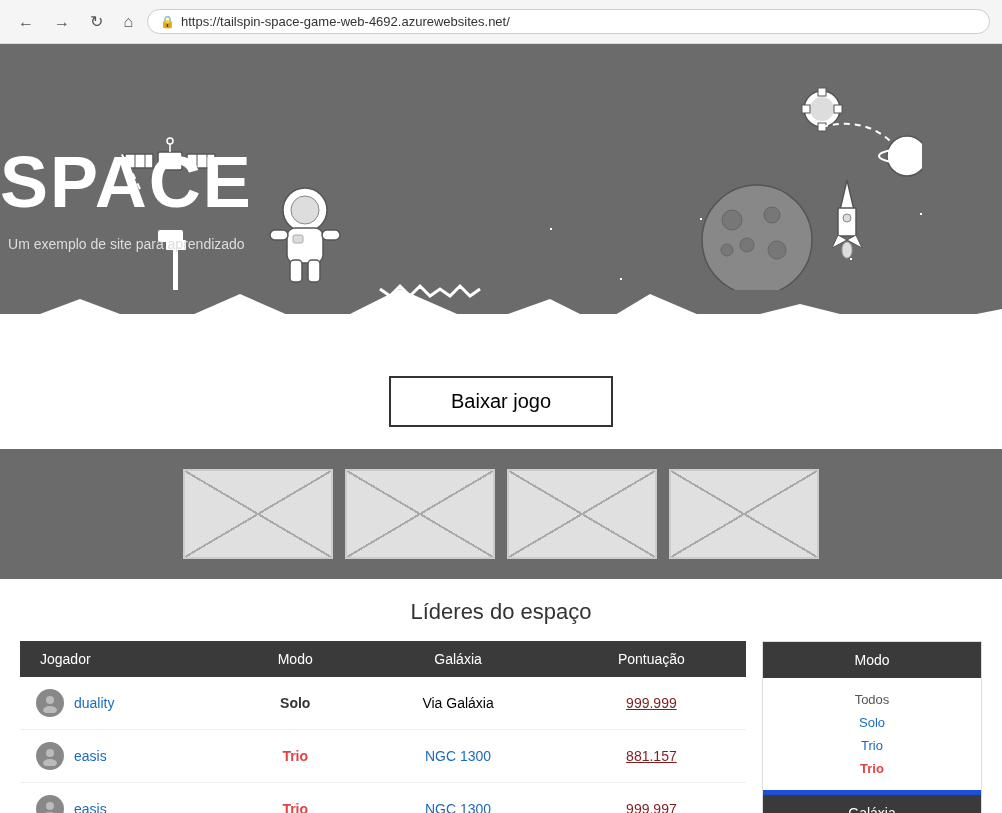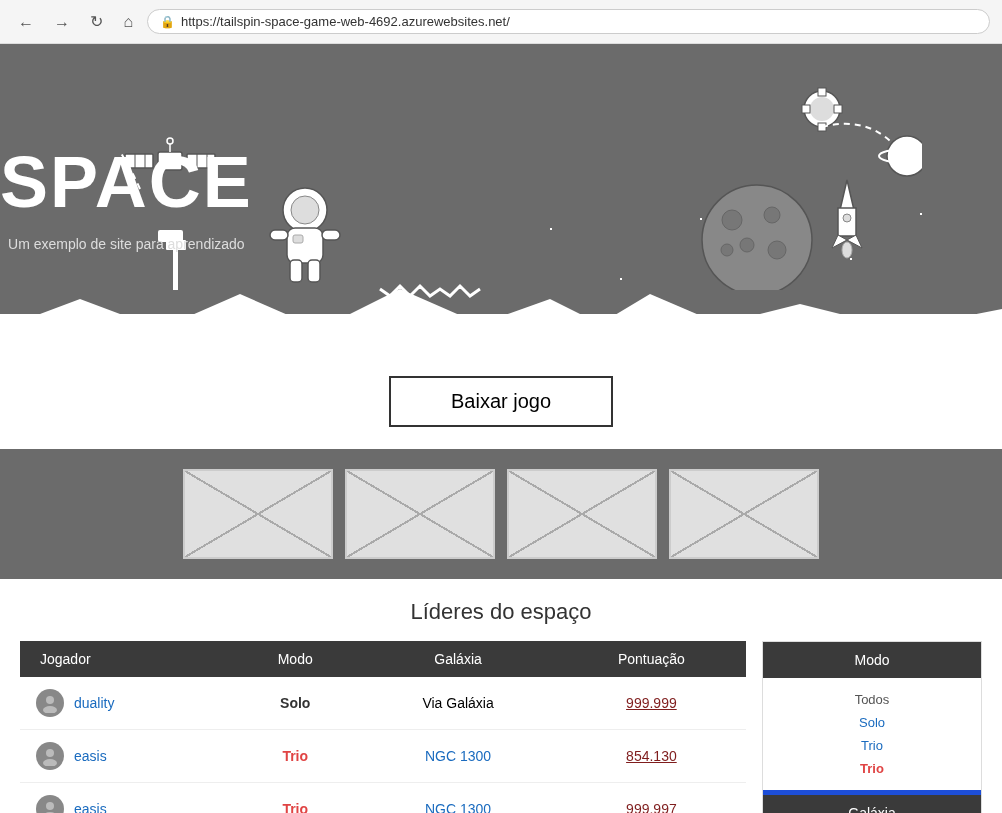--- a/index.html
+++ b/index.html
@@ -459,21 +459,21 @@
                     <svg width="20" height="20" viewBox="0 0 20 20">
                       <circle cx="10" cy="7" r="4" fill="#bbb"></circle>
                       <ellipse cx="10" cy="17" rx="7" ry="4" fill="#bbb"></ellipse>
                     </svg>
                   </div>
                   <a class="player-link" href="#">easis</a>
                 </div>
               </td>
               <td><span class="mode-trio">Trio</span></td>
               <td><a class="galaxy-link" href="#">NGC 1300</a></td>
-              <td class="score">854.130</td>
+              <td class="score">881.157</td>
             </tr>
 
             <tr>
               <td>
                 <div class="player-cell">
                   <div class="avatar">
                     <svg width="20" height="20" viewBox="0 0 20 20">
                       <circle cx="10" cy="7" r="4" fill="#bbb"></circle>
                       <ellipse cx="10" cy="17" rx="7" ry="4" fill="#bbb"></ellipse>
                     </svg>

